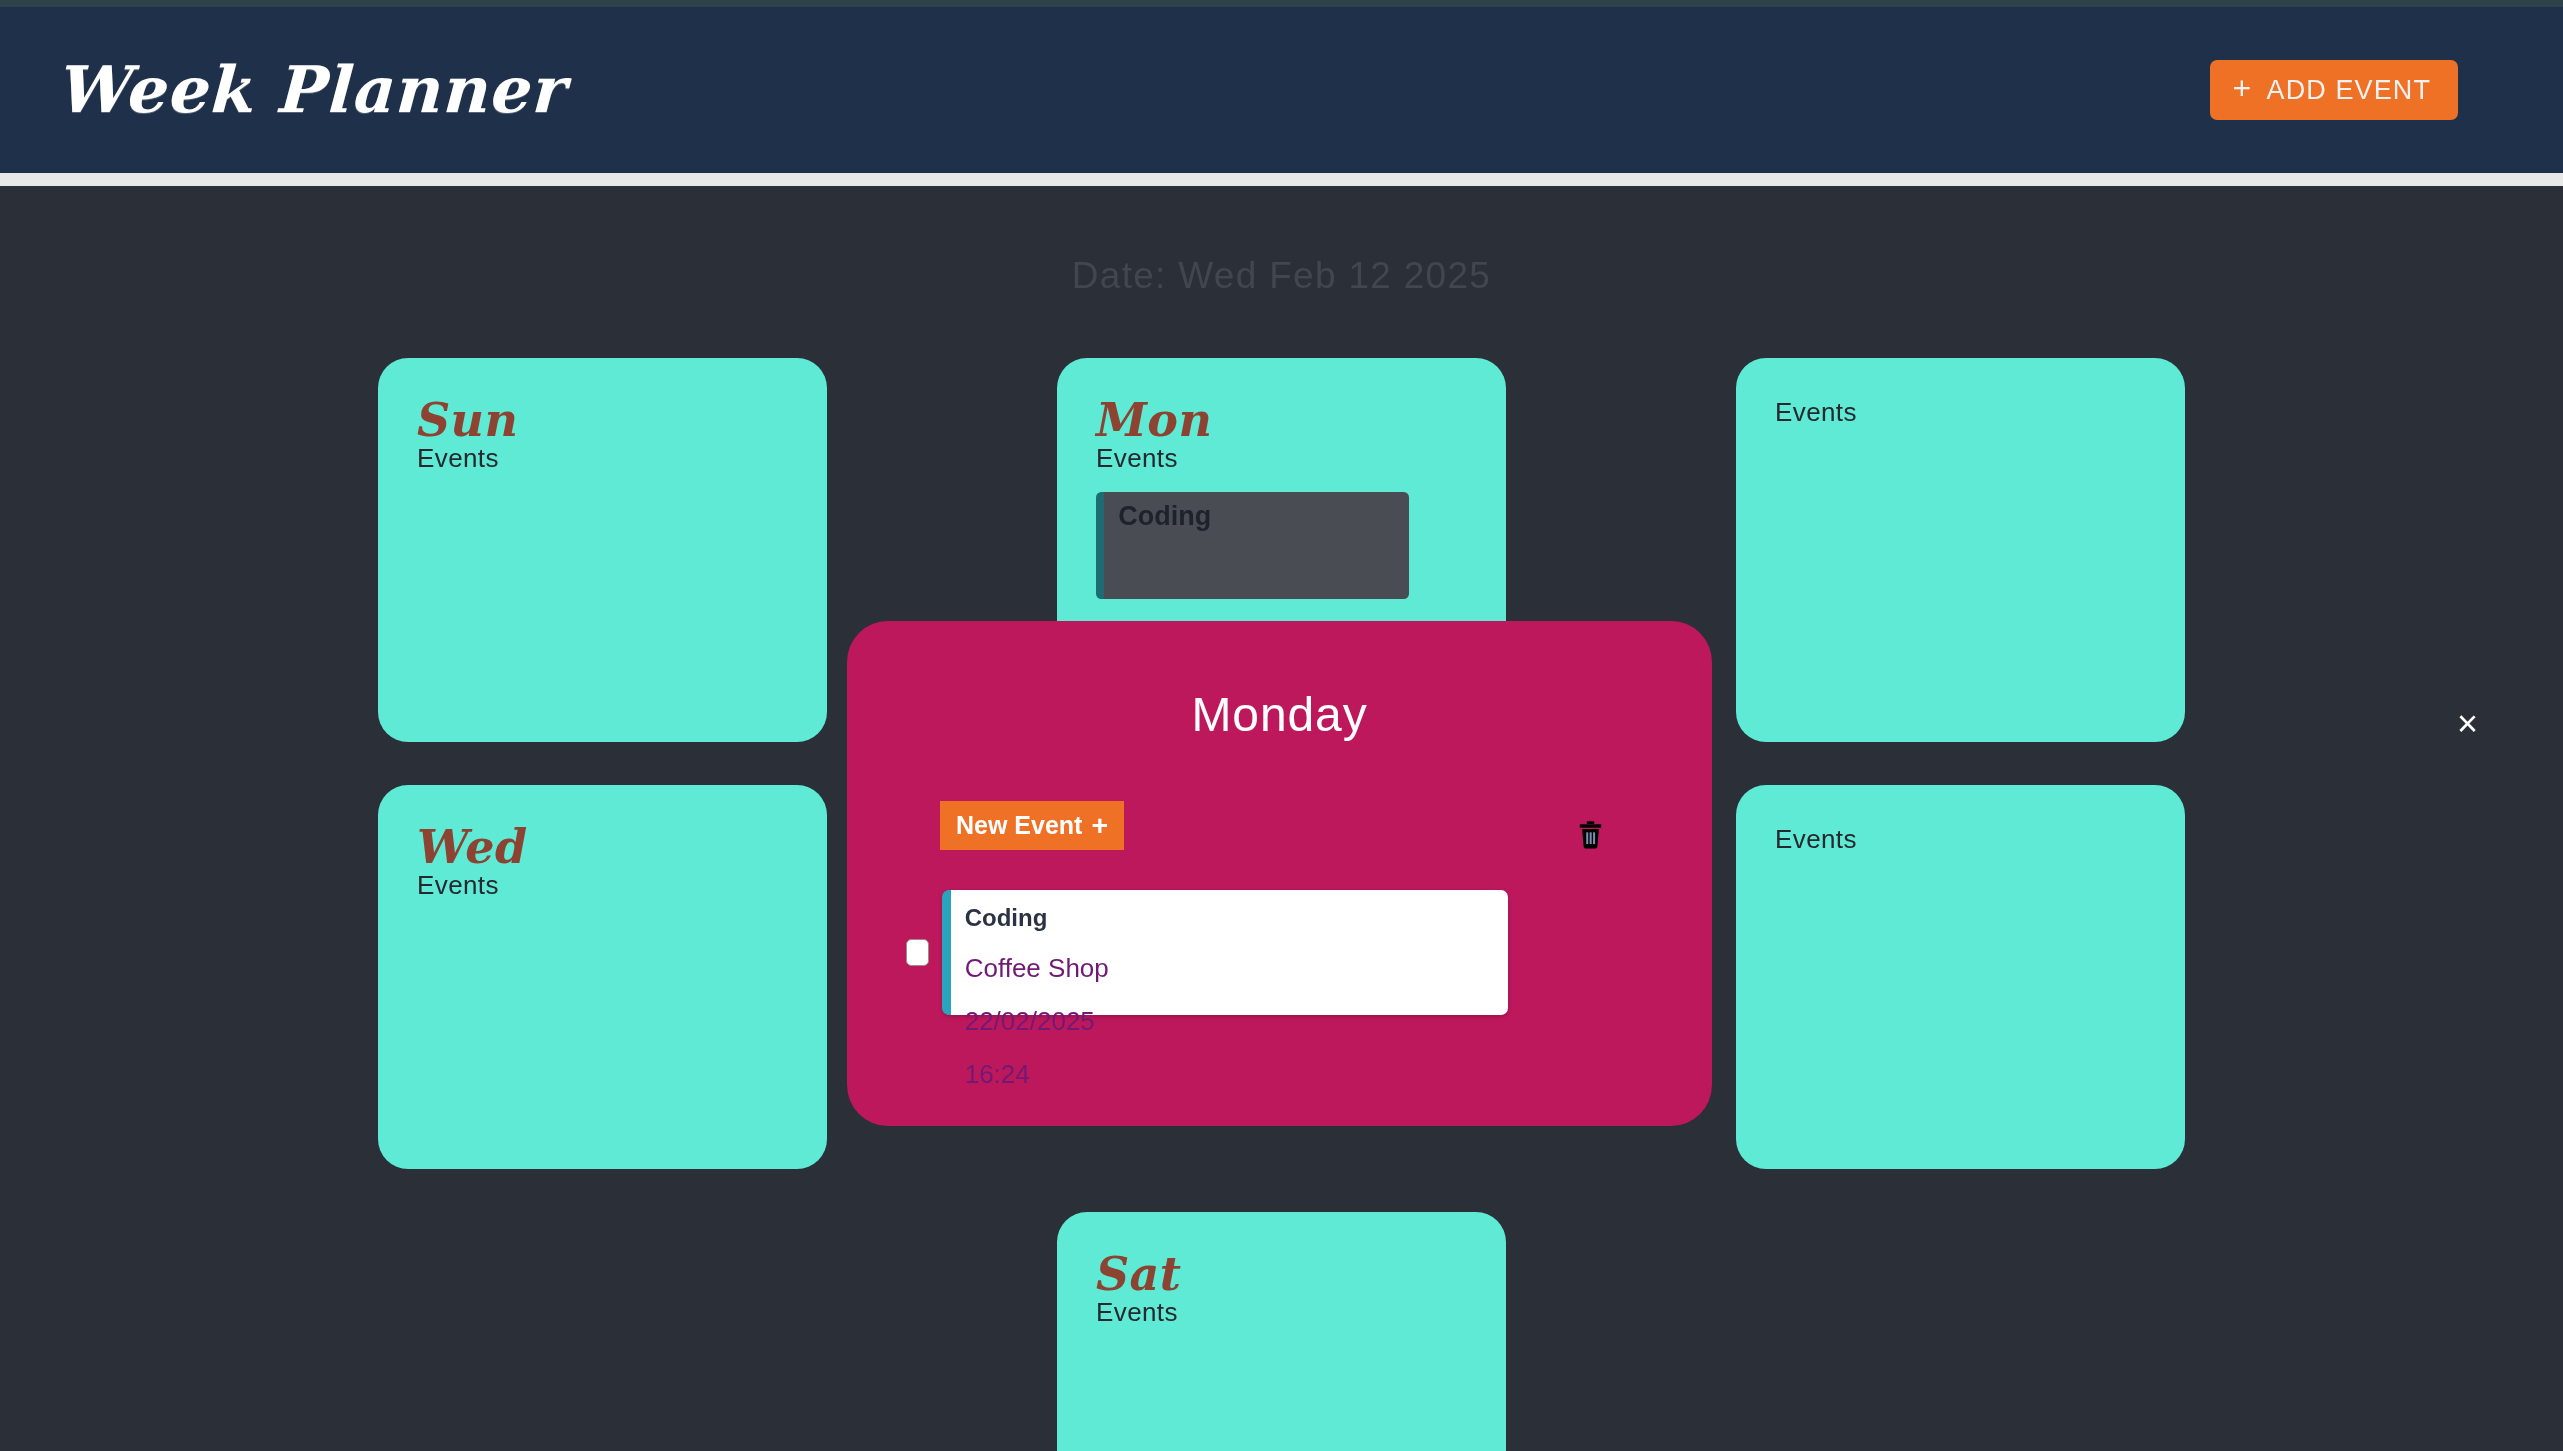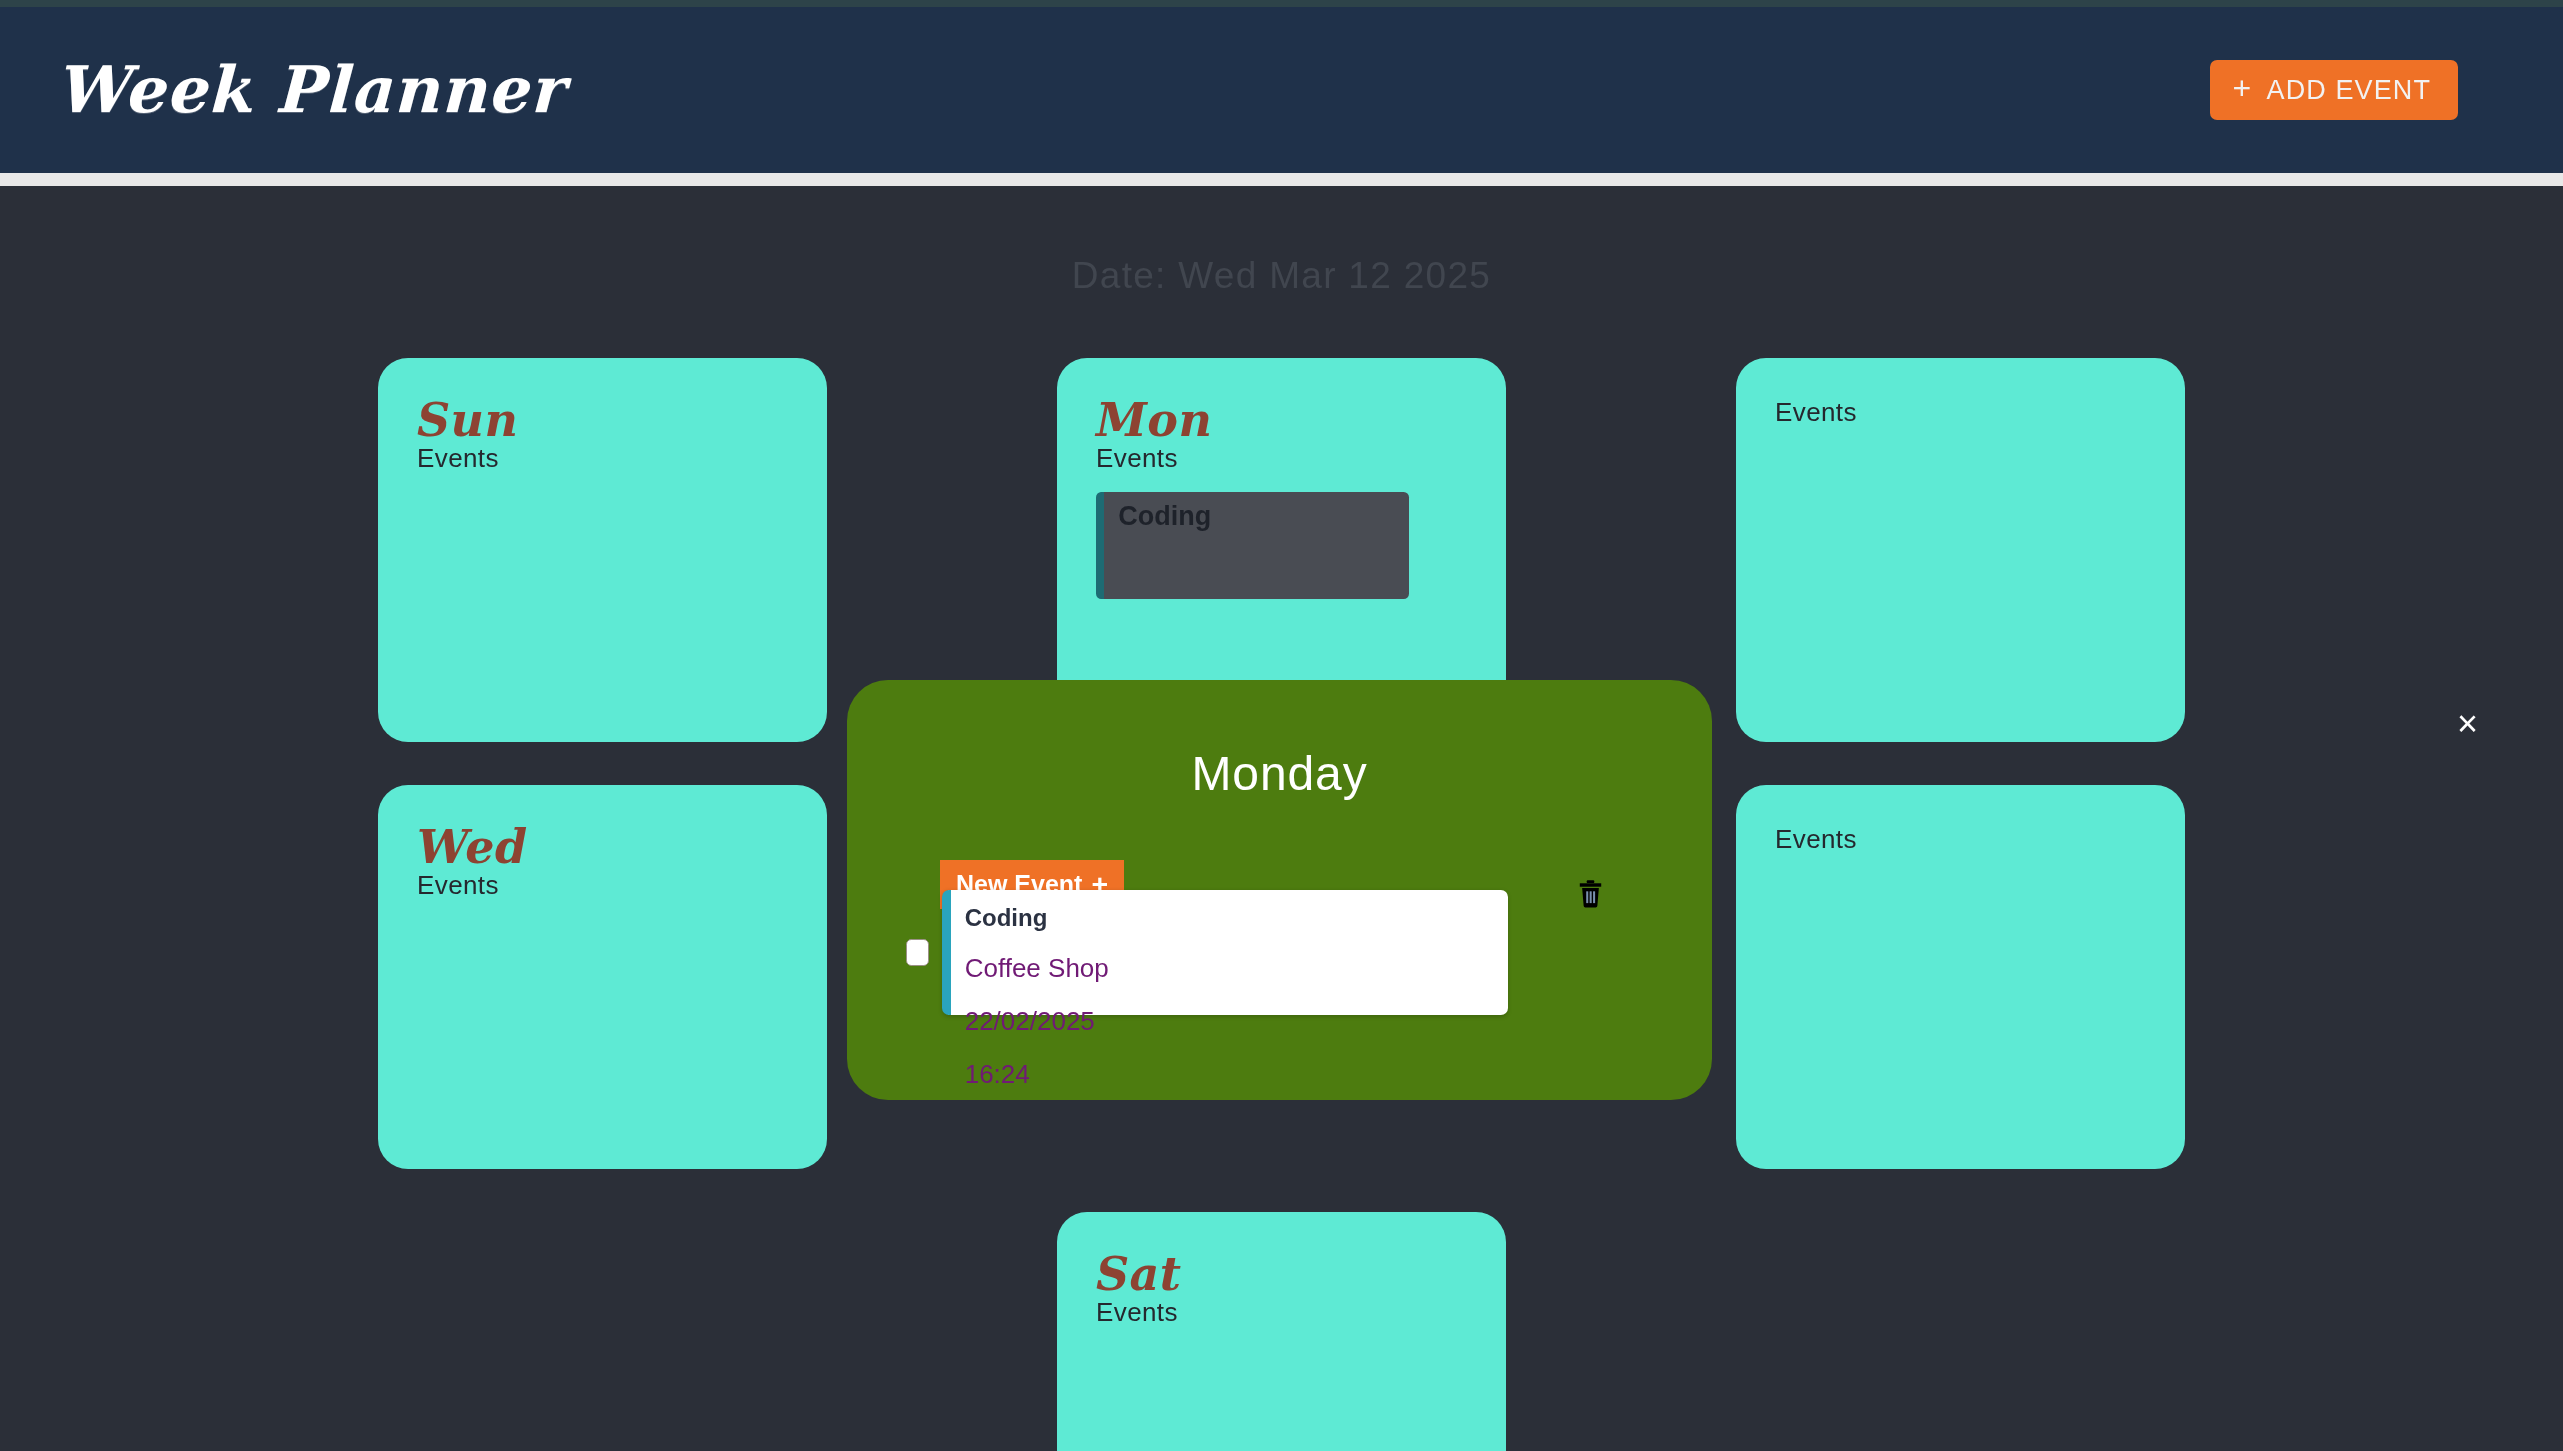--- a/index.html
+++ b/index.html
@@ -143,24 +143,24 @@
   
   .modal-backdrop {
     position: absolute;
     inset: 0;
     pointer-events: none;
   }
 
   .modal {
     position: absolute;
     left: 847px;
-    top: 680px;
+    top: 621px;
     width: 865px;
-    height: 420px;
-    background: #4d7c0f;
+    height: 505px;
+    background: #be185d;
     border-radius: 41px;
     pointer-events: auto;
   }
 
   .modal-title {
     text-align: center;
     color: #ffffff;
     font-size: 48px;
     letter-spacing: 0.9px;
     padding-top: 66px;
@@ -271,21 +271,21 @@
 
 <header class="header">
   <div class="brand">Week Planner</div>
   <button class="add-event-btn">
     <span class="plus">+</span>
     <span>ADD EVENT</span>
   </button>
 </header>
 <div class="header-divider"></div>
 
-<div class="date-line">Date: Wed Mar 12 2025</div>
+<div class="date-line">Date: Wed Feb 12 2025</div>
 
 <main class="week-grid">
 
   <section class="day-card">
     <div class="day-name">Sun</div>
     <div class="events-label">Events</div>
   </section>
 
   <section class="day-card">
     <div class="day-name">Mon</div>

